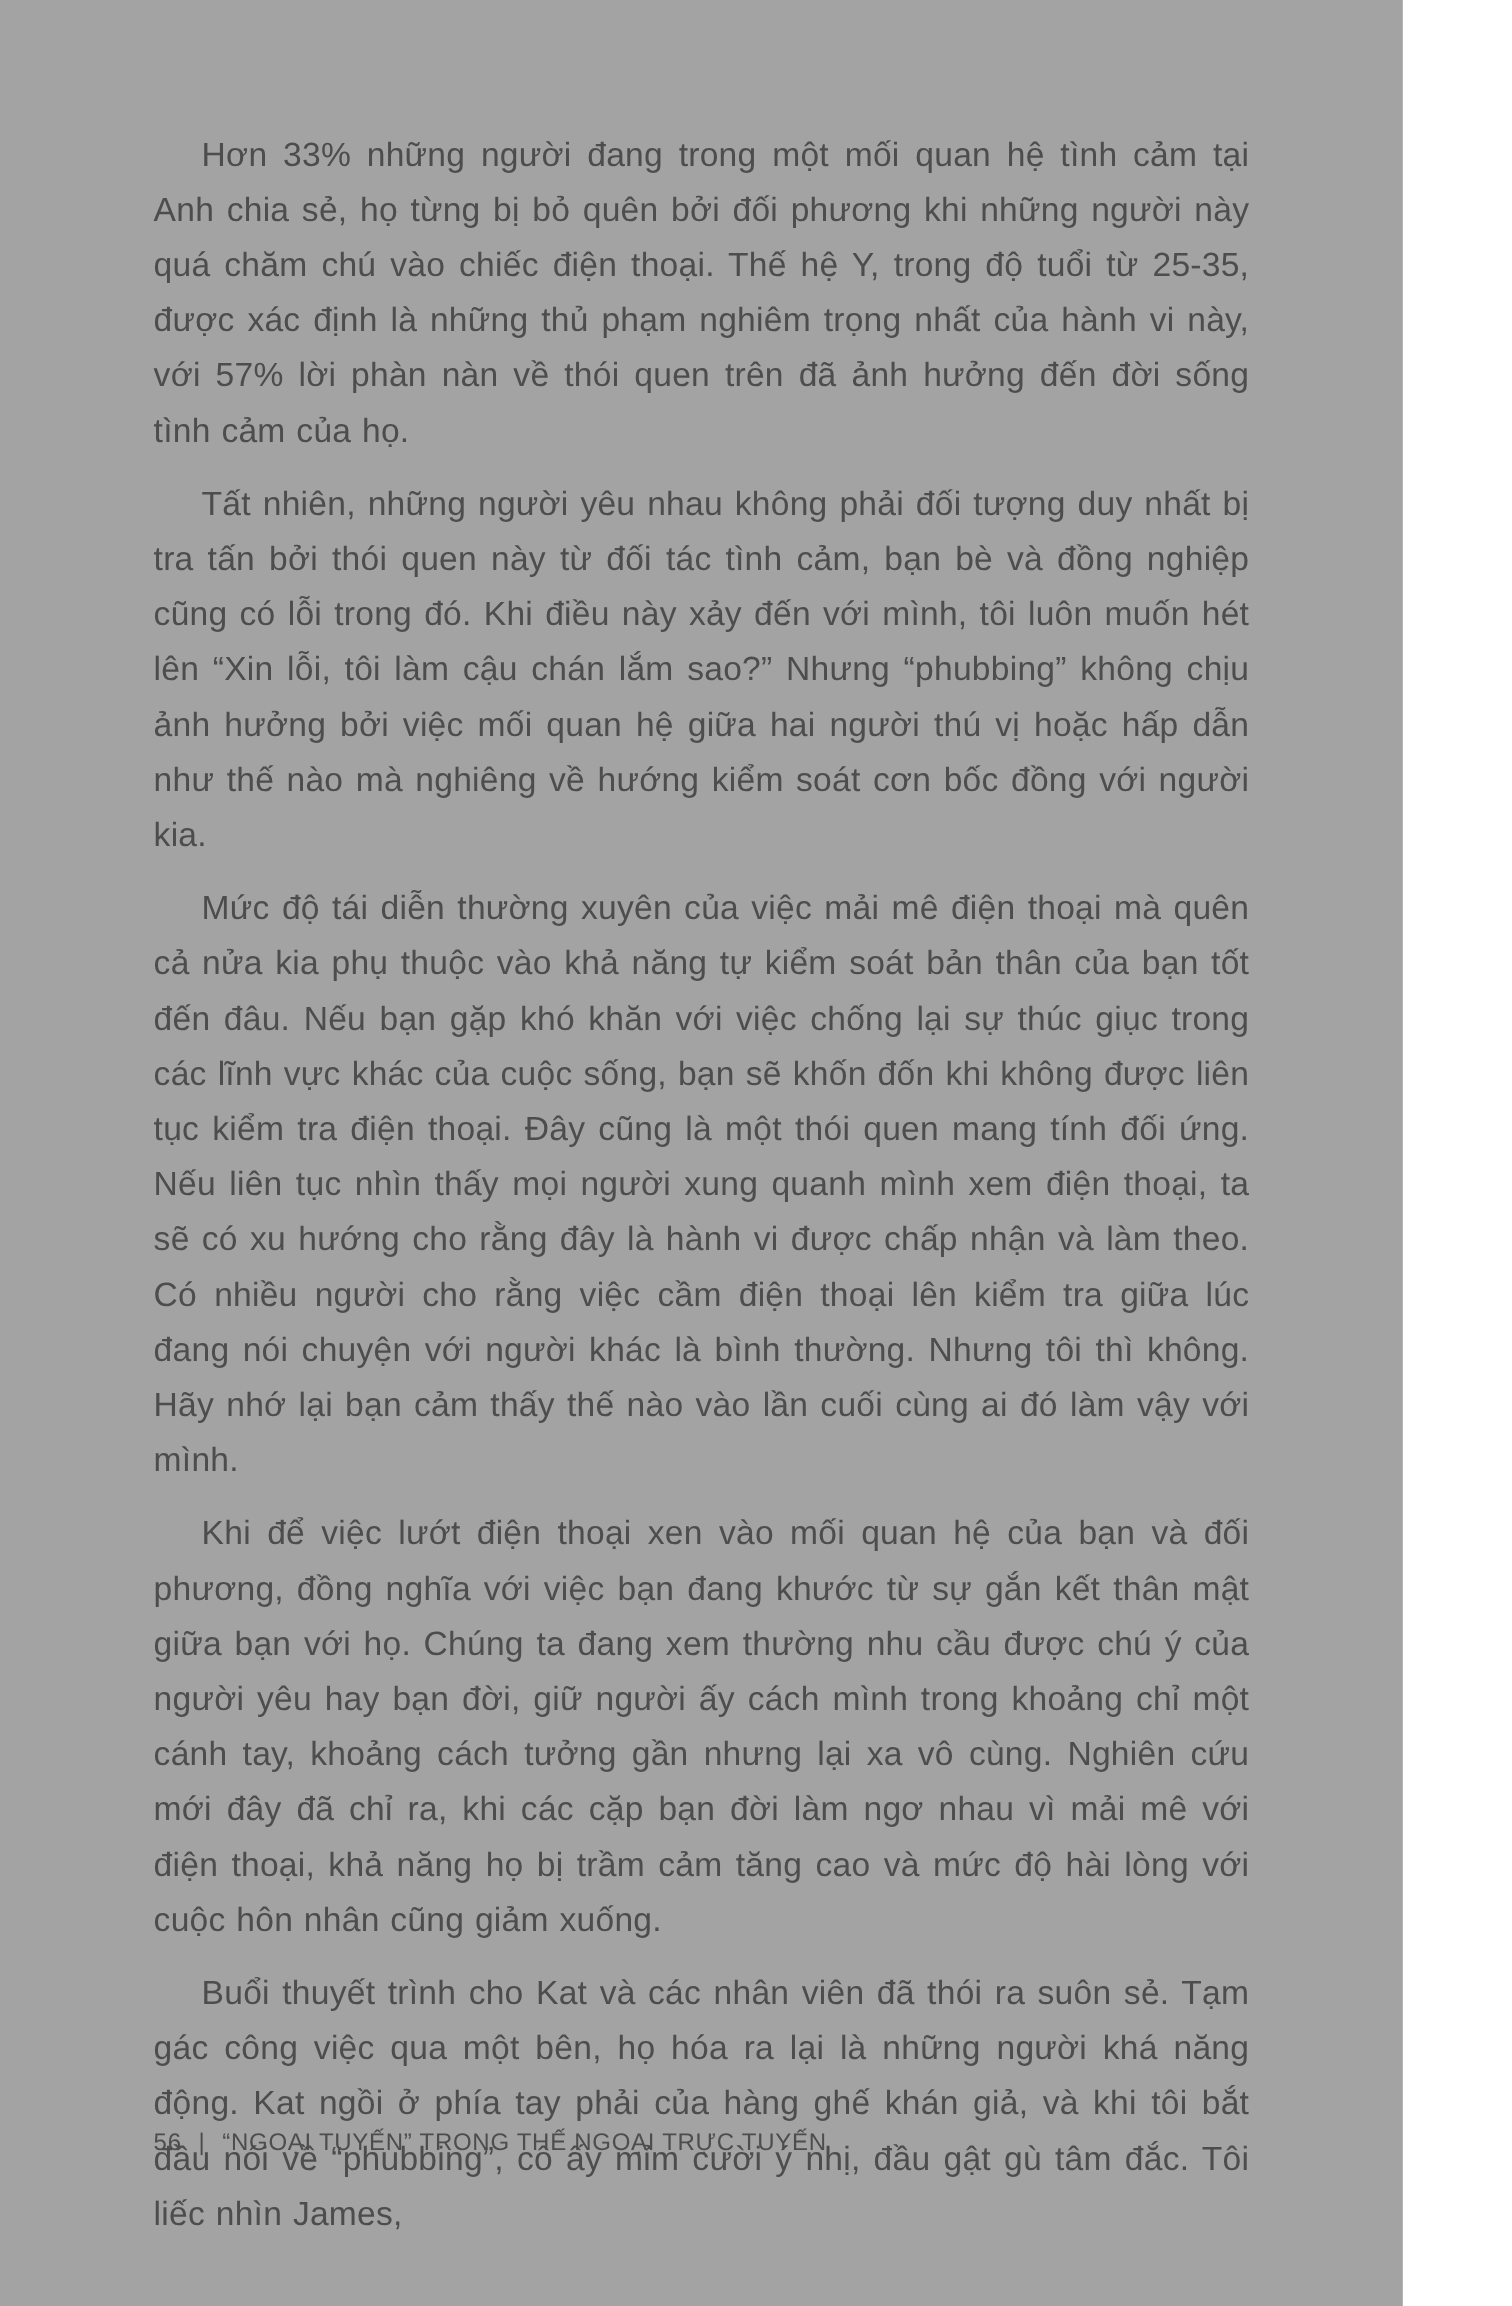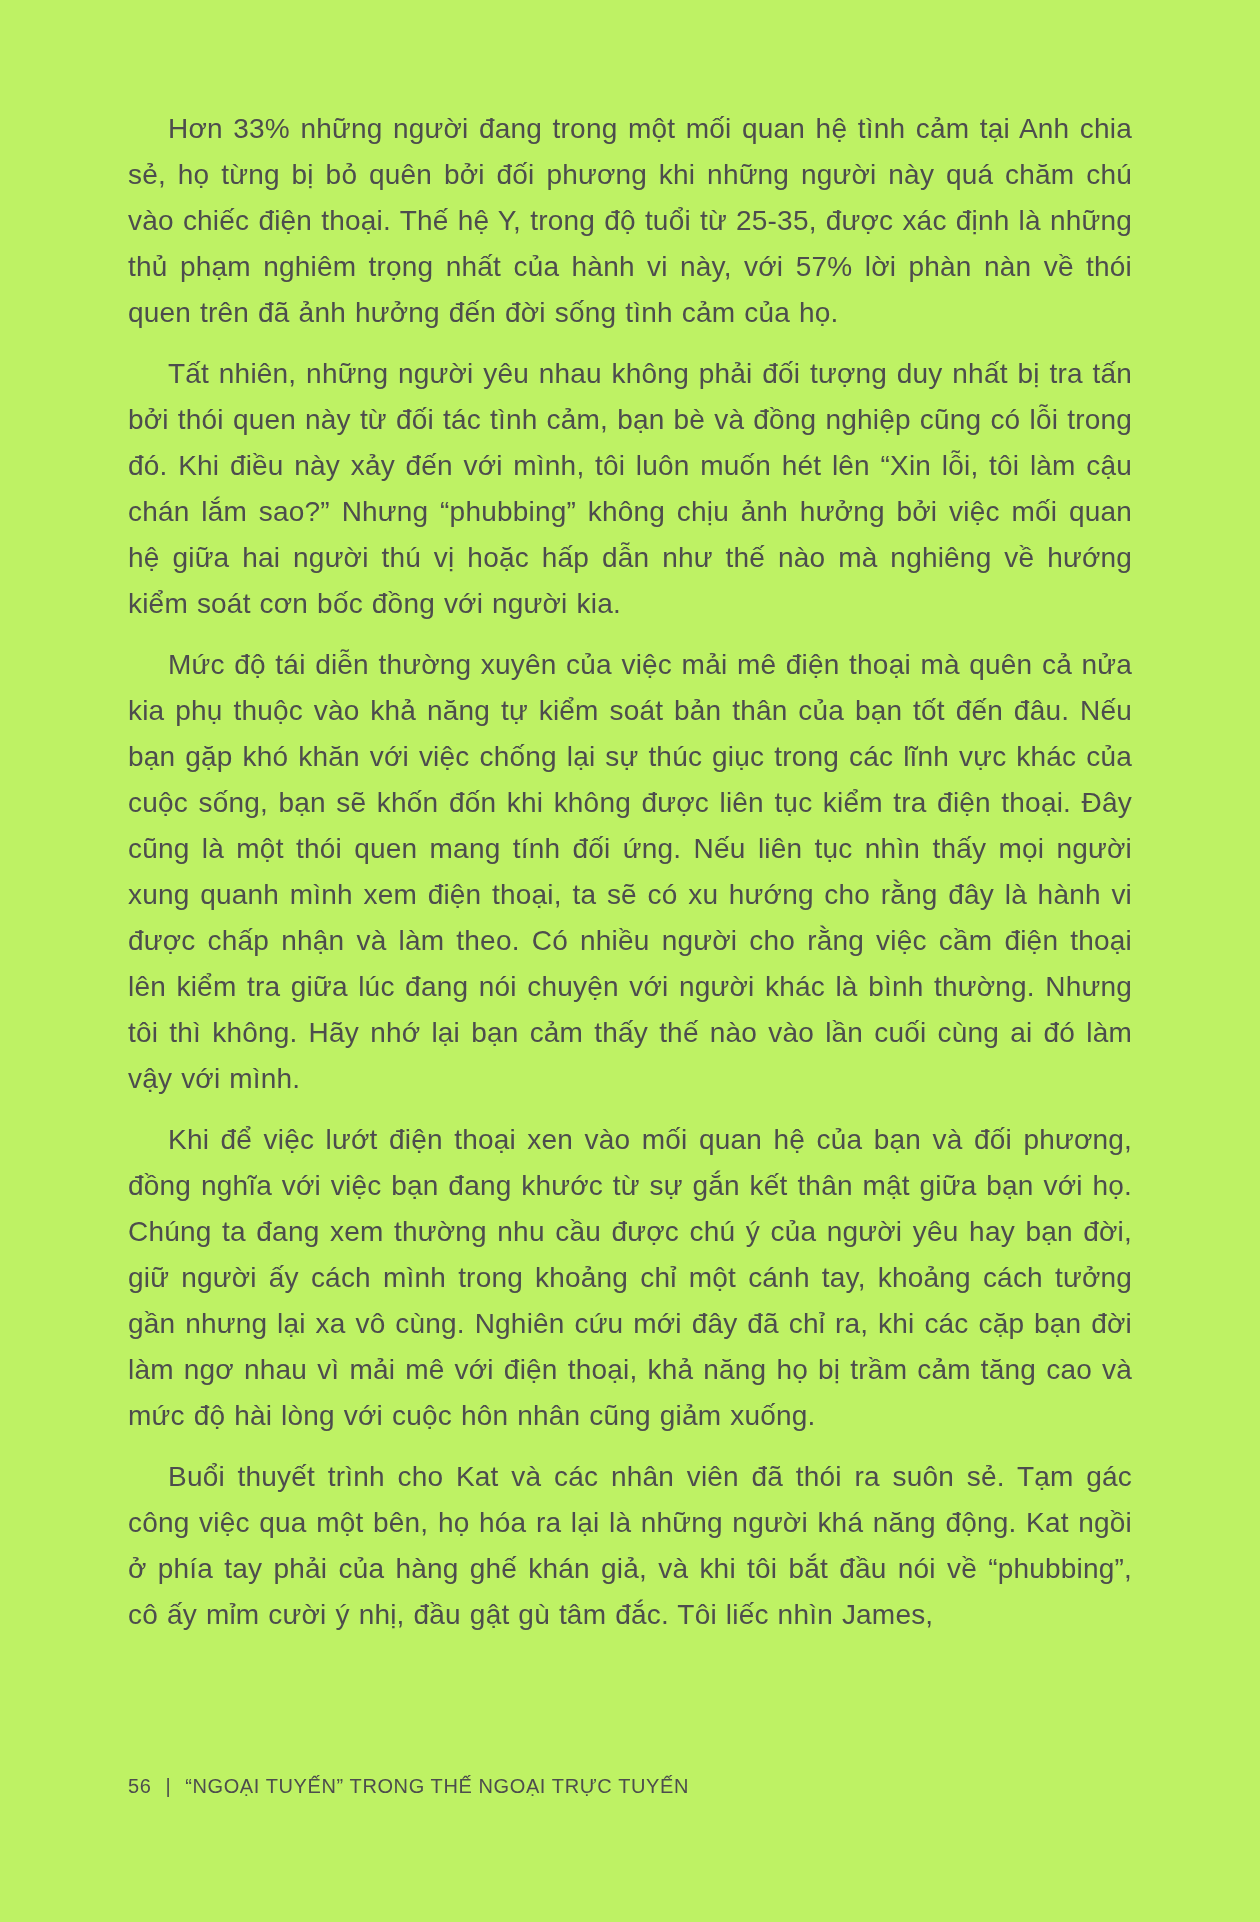--- a/index.html
+++ b/index.html
@@ -2,23 +2,23 @@
 <html><head>
 <meta charset="utf-8">
 <style>
   html, body {
     margin: 0;
     padding: 0;
     background: #ffffff;
   }
   .page {
     position: relative;
-    width: 1260px;
+    width: 1169px;
     height: 1922px;
-    background: #bef264;
+    background: #a3a3a3;
     box-sizing: border-box;
     padding: 106px 128px 0 128px;
     font-family: "Liberation Sans", sans-serif;
     color: #4d4d4d;
     overflow: hidden;
   }
   .text-block p {
     margin: 0 0 15px 0;
     font-size: 28px;
     line-height: 46px;

